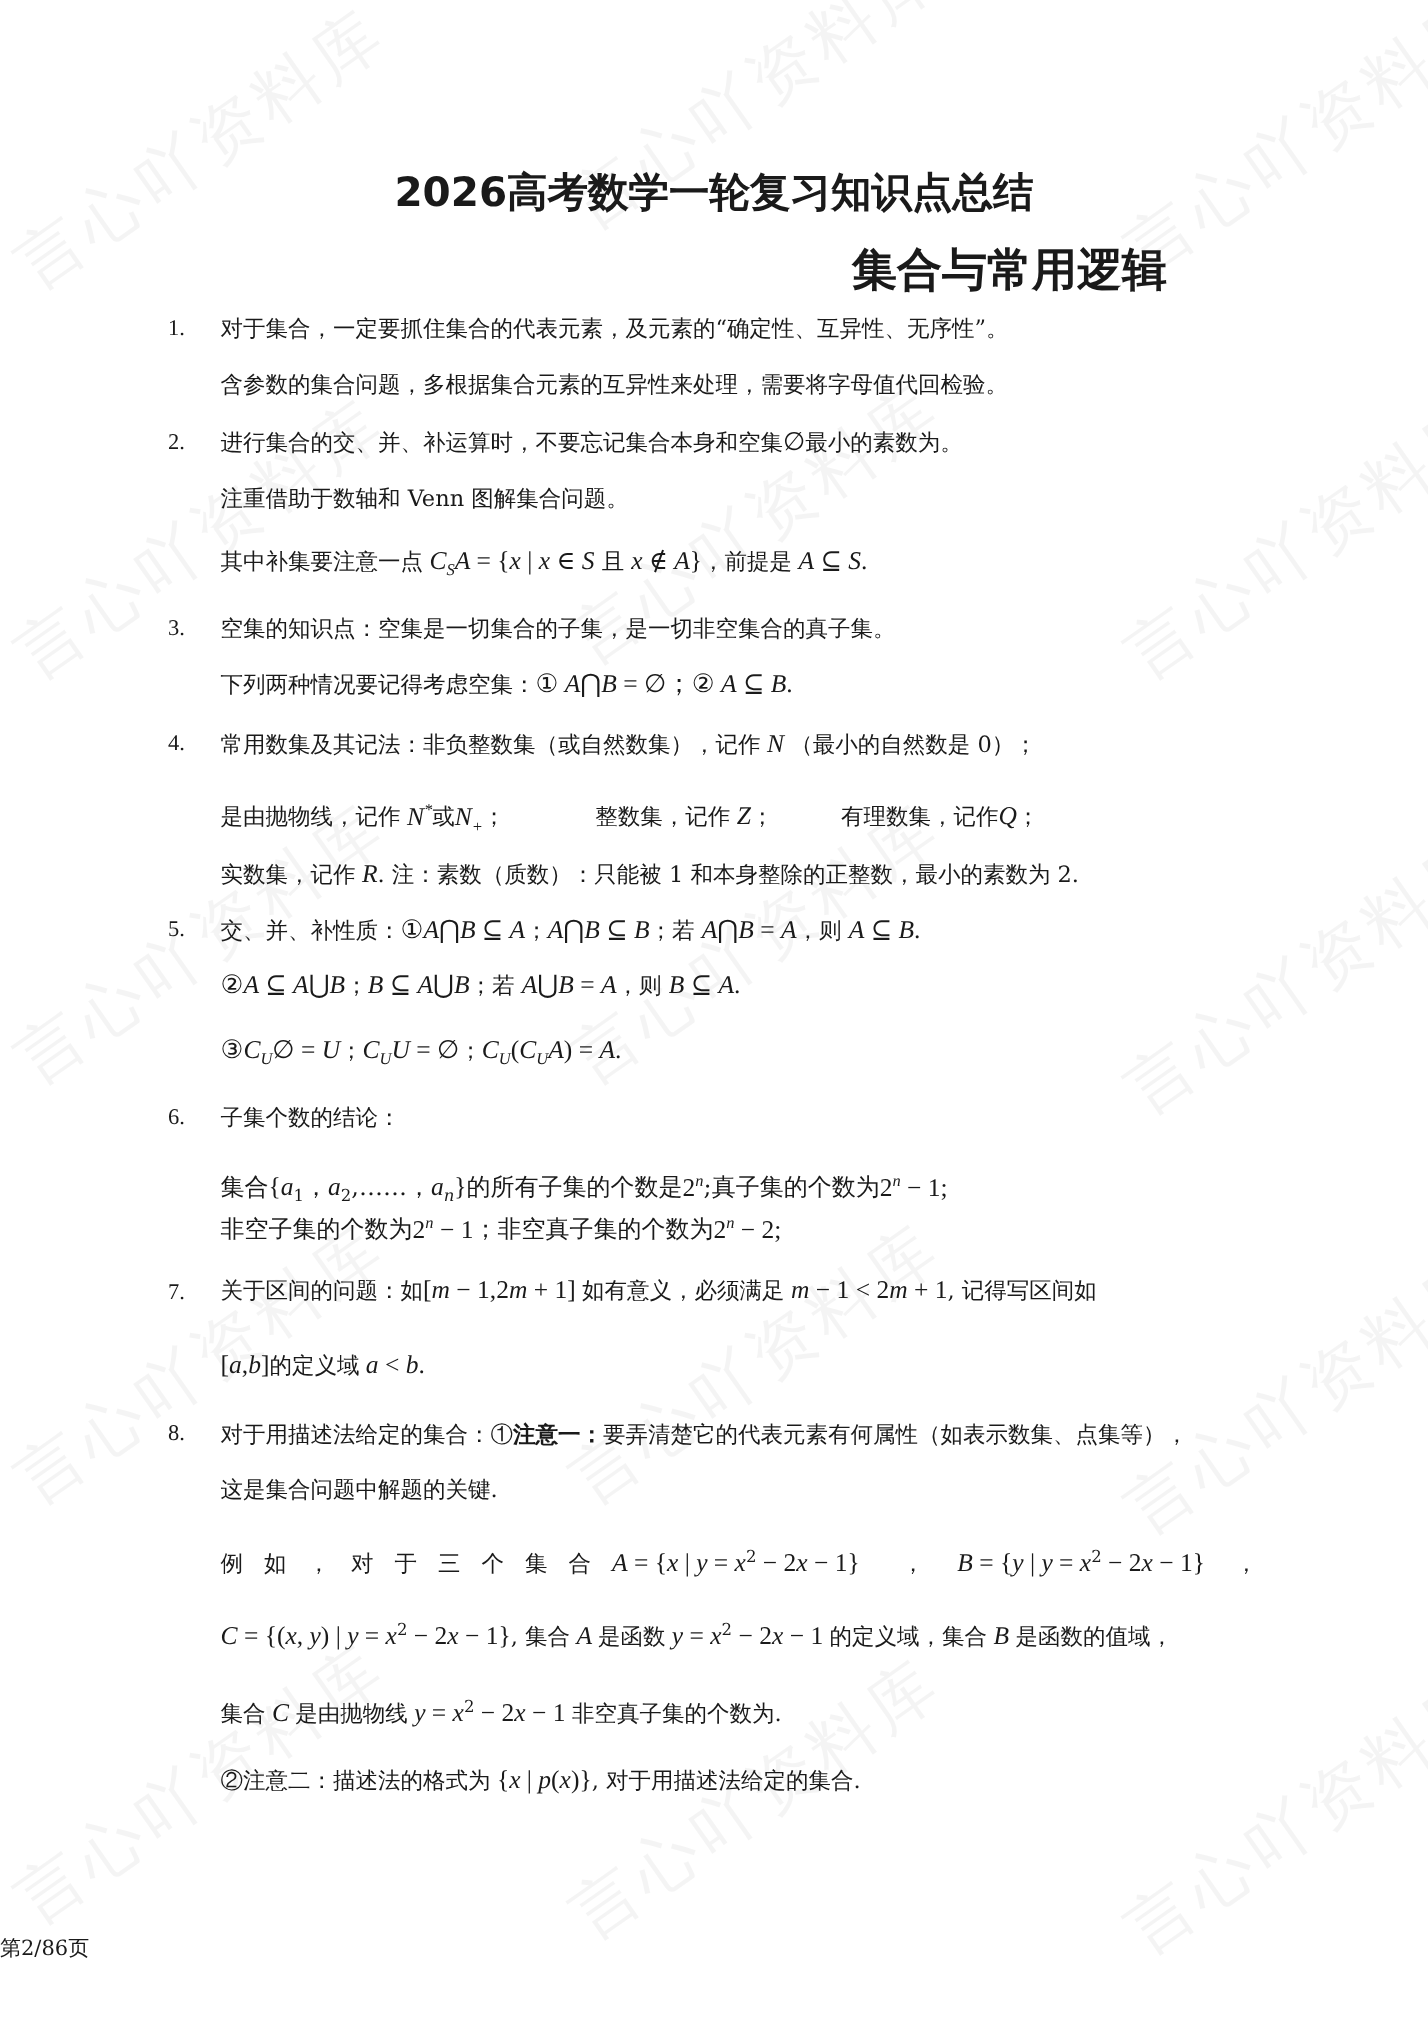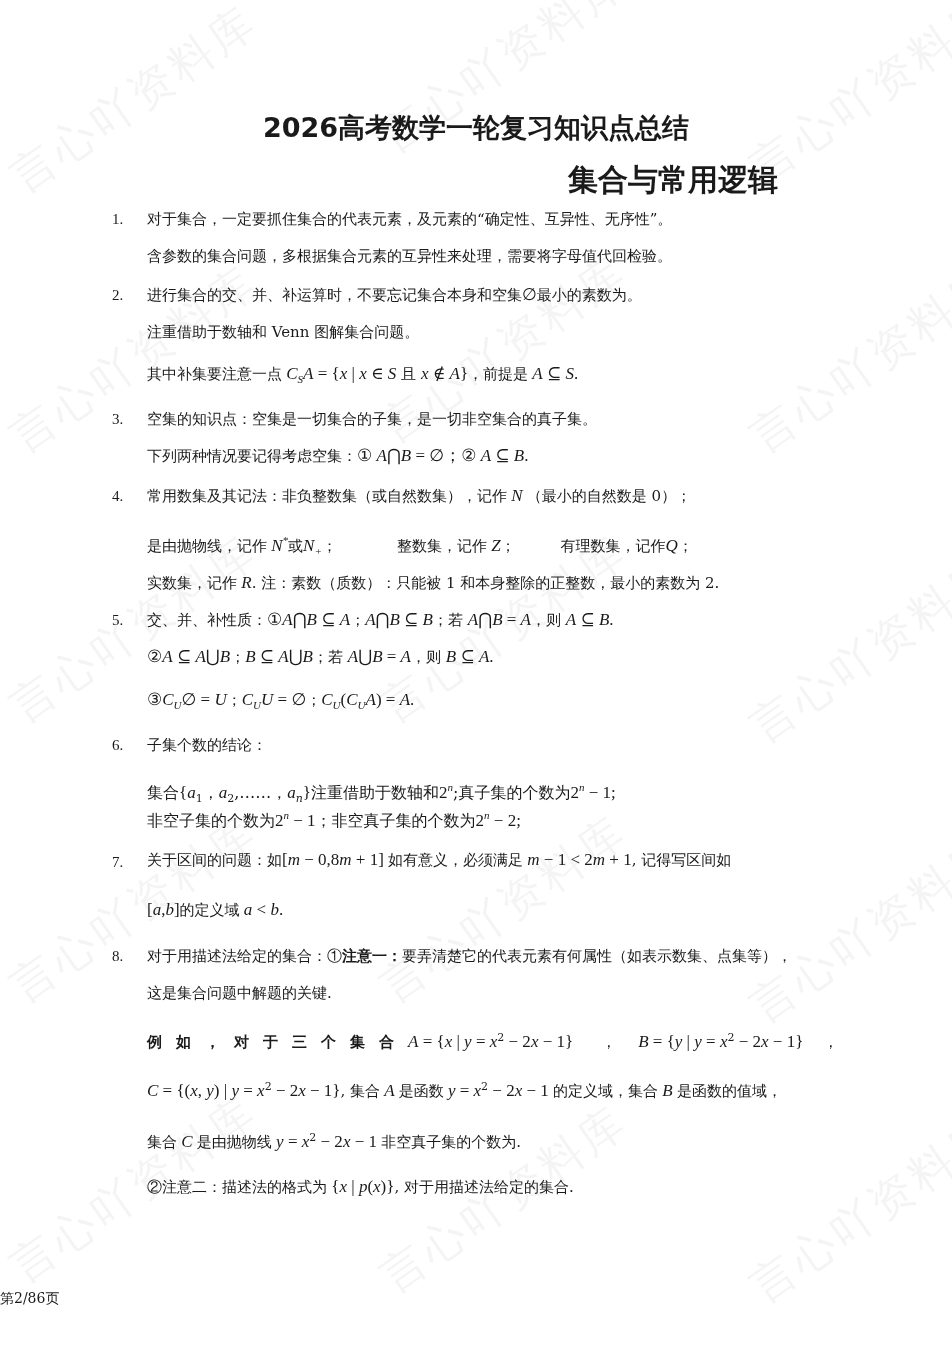--- a/index.html
+++ b/index.html
@@ -11,21 +11,21 @@
   .title { position: absolute; left: 0; width: 952px; top: 110px; text-align: center;
            font-family: "DejaVu Sans", "Liberation Sans", sans-serif; font-weight: bold; font-size: 27px; letter-spacing: 0px; }
   .subtitle { position: absolute; left: 0; width: 778px; top: 160px; text-align: right;
               font-family: "DejaVu Sans", "Liberation Sans", sans-serif; font-weight: bold; font-size: 30px; }
   .line { position: absolute; font-size: 15px; white-space: nowrap; line-height: 20px; }
   .num { position: absolute; left: 112px; font-size: 15px; line-height: 20px; font-family: "Liberation Serif", serif; }
   .m { font-family: "Liberation Serif", "DejaVu Serif", serif; font-style: italic; font-size: 17px; }
   .mu { font-family: "Liberation Serif", "DejaVu Serif", serif; font-size: 17px; }
   sup, sub { font-size: 11px; }
   b.note { font-weight: bold; }
-  .spaced { letter-spacing: 14px; font-weight: bold; }
+  .spaced { letter-spacing: 14px; }
   .footer { position: absolute; left: 0; width: 862px; top: 1290px; text-align: left; font-size: 14px; }
 </style>
 </head>
 <body>
 
 <div class="wm-layer">
   <div class="wm" style="left:-10px;top:70px;">言心吖资料库</div>
   <div class="wm" style="left:360px;top:30px;">言心吖资料库</div>
   <div class="wm" style="left:730px;top:60px;">言心吖资料库</div>
   <div class="wm" style="left:-10px;top:330px;">言心吖资料库</div>
@@ -63,25 +63,25 @@
 <div class="line" style="left:147px;top:530px"><span>是由抛物线，记作</span><span class="m"> N<sup>*</sup></span><span>或</span><span class="m">N<sub>+</sub></span>；<span style="display:inline-block;width:60px"></span><span>整数集，记作</span><span class="m"> Z</span>；<span style="display:inline-block;width:45px"></span><span>有理数集，记作</span><span class="m">Q</span>；</div>
 <div class="line" style="left:147px;top:573px"><span>实数集，记作</span><span class="m"> R</span><span>. 注：素数（质数）：只能被 1 和本身整除的正整数，最小的素数为 2.</span></div>
 
 <div class="num" style="top:610px">5.</div>
 <div class="line" style="left:147px;top:610px"><span>交、并、补性质：</span><span class="mu">①</span><span class="m">A</span><span class="mu">⋂</span><span class="m">B</span><span class="mu"> ⊆ </span><span class="m">A</span>；<span class="m">A</span><span class="mu">⋂</span><span class="m">B</span><span class="mu"> ⊆ </span><span class="m">B</span>；若 <span class="m">A</span><span class="mu">⋂</span><span class="m">B</span><span class="mu"> = </span><span class="m">A</span>，则 <span class="m">A</span><span class="mu"> ⊆ </span><span class="m">B</span><span class="mu">.</span></div>
 <div class="line" style="left:147px;top:647px"><span class="mu">②</span><span class="m">A</span><span class="mu"> ⊆ </span><span class="m">A</span><span class="mu">⋃</span><span class="m">B</span>；<span class="m">B</span><span class="mu"> ⊆ </span><span class="m">A</span><span class="mu">⋃</span><span class="m">B</span>；若 <span class="m">A</span><span class="mu">⋃</span><span class="m">B</span><span class="mu"> = </span><span class="m">A</span>，则 <span class="m">B</span><span class="mu"> ⊆ </span><span class="m">A</span><span class="mu">.</span></div>
 <div class="line" style="left:147px;top:690px"><span class="mu">③</span><span class="m">C<sub>U</sub></span><span class="mu">∅ = </span><span class="m">U</span>；<span class="m">C<sub>U</sub>U</span><span class="mu"> = ∅</span>；<span class="m">C<sub>U</sub></span><span class="mu">(</span><span class="m">C<sub>U</sub>A</span><span class="mu">) = </span><span class="m">A</span><span class="mu">.</span></div>
 
 <div class="num" style="top:735px">6.</div>
 <div class="line" style="left:147px;top:735px">子集个数的结论：</div>
-<div class="line" style="left:147px;top:777px;font-size:16px"><span>集合</span><span class="mu">{</span><span class="m">a</span><sub>1</sub>，<span class="m">a</span><sub>2</sub>,……，<span class="m">a</span><sub><i>n</i></sub><span class="mu">}</span><span>注重借助于数轴和</span><span class="mu">2<sup><i>n</i></sup></span><span>;真子集的个数为</span><span class="mu">2<sup><i>n</i></sup> − 1;</span></div>
+<div class="line" style="left:147px;top:777px;font-size:16px"><span>集合</span><span class="mu">{</span><span class="m">a</span><sub>1</sub>，<span class="m">a</span><sub>2</sub>,……，<span class="m">a</span><sub><i>n</i></sub><span class="mu">}</span><span>的所有子集的个数是</span><span class="mu">2<sup><i>n</i></sup></span><span>;真子集的个数为</span><span class="mu">2<sup><i>n</i></sup> − 1;</span></div>
 <div class="line" style="left:147px;top:805px;font-size:16px"><span>非空子集的个数为</span><span class="mu">2<sup><i>n</i></sup> − 1</span><span>；非空真子集的个数为</span><span class="mu">2<sup><i>n</i></sup> − 2;</span></div>
 
 <div class="num" style="top:852px">7.</div>
-<div class="line" style="left:147px;top:850px"><span>关于区间的问题：如</span><span class="mu">[</span><span class="m">m</span><span class="mu"> − 0,8</span><span class="m">m</span><span class="mu"> + 1] </span><span>如有意义，必须满足</span><span class="m"> m</span><span class="mu"> − 1 &lt; 2</span><span class="m">m</span><span class="mu"> + 1</span><span>, 记得写区间如</span></div>
+<div class="line" style="left:147px;top:850px"><span>关于区间的问题：如</span><span class="mu">[</span><span class="m">m</span><span class="mu"> − 1,2</span><span class="m">m</span><span class="mu"> + 1] </span><span>如有意义，必须满足</span><span class="m"> m</span><span class="mu"> − 1 &lt; 2</span><span class="m">m</span><span class="mu"> + 1</span><span>, 记得写区间如</span></div>
 <div class="line" style="left:147px;top:900px"><span class="mu">[</span><span class="m">a</span><span class="mu">,</span><span class="m">b</span><span class="mu">]</span><span>的定义域</span><span class="m"> a</span><span class="mu"> &lt; </span><span class="m">b</span><span class="mu">.</span></div>
 
 <div class="num" style="top:946px">8.</div>
 <div class="line" style="left:147px;top:946px"><span>对于用描述法给定的集合：①</span><b class="note">注意一：</b><span>要弄清楚它的代表元素有何属性（如表示数集、点集等），</span></div>
 <div class="line" style="left:147px;top:983px">这是集合问题中解题的关键.</div>
 <div class="line" style="left:147px;top:1028px"><span class="spaced">例如，对于三个集合</span><span class="m">A</span><span class="mu"> = {</span><span class="m">x</span><span class="mu"> | </span><span class="m">y</span><span class="mu"> = </span><span class="m">x</span><sup>2</sup><span class="mu"> − 2</span><span class="m">x</span><span class="mu"> − 1}</span><span style="display:inline-block;width:28px"></span>，<span style="display:inline-block;width:22px"></span><span class="m">B</span><span class="mu"> = {</span><span class="m">y</span><span class="mu"> | </span><span class="m">y</span><span class="mu"> = </span><span class="m">x</span><sup>2</sup><span class="mu"> − 2</span><span class="m">x</span><span class="mu"> − 1}</span><span style="display:inline-block;width:20px"></span>，</div>
 <div class="line" style="left:147px;top:1077px"><span class="m">C</span><span class="mu"> = {(</span><span class="m">x</span><span class="mu">, </span><span class="m">y</span><span class="mu">) | </span><span class="m">y</span><span class="mu"> = </span><span class="m">x</span><sup>2</sup><span class="mu"> − 2</span><span class="m">x</span><span class="mu"> − 1}</span><span>, 集合</span><span class="m"> A </span><span>是函数</span><span class="m"> y</span><span class="mu"> = </span><span class="m">x</span><sup>2</sup><span class="mu"> − 2</span><span class="m">x</span><span class="mu"> − 1 </span><span>的定义域，集合</span><span class="m"> B </span><span>是函数的值域，</span></div>
 <div class="line" style="left:147px;top:1128px"><span>集合</span><span class="m"> C </span><span>是由抛物线</span><span class="m"> y</span><span class="mu"> = </span><span class="m">x</span><sup>2</sup><span class="mu"> − 2</span><span class="m">x</span><span class="mu"> − 1 </span><span>非空真子集的个数为.</span></div>
 <div class="line" style="left:147px;top:1177px"><span>②注意二：描述法的格式为</span><span class="mu"> {</span><span class="m">x</span><span class="mu"> | </span><span class="m">p</span><span class="mu">(</span><span class="m">x</span><span class="mu">)}</span><span>, 对于用描述法给定的集合.</span></div>
 

